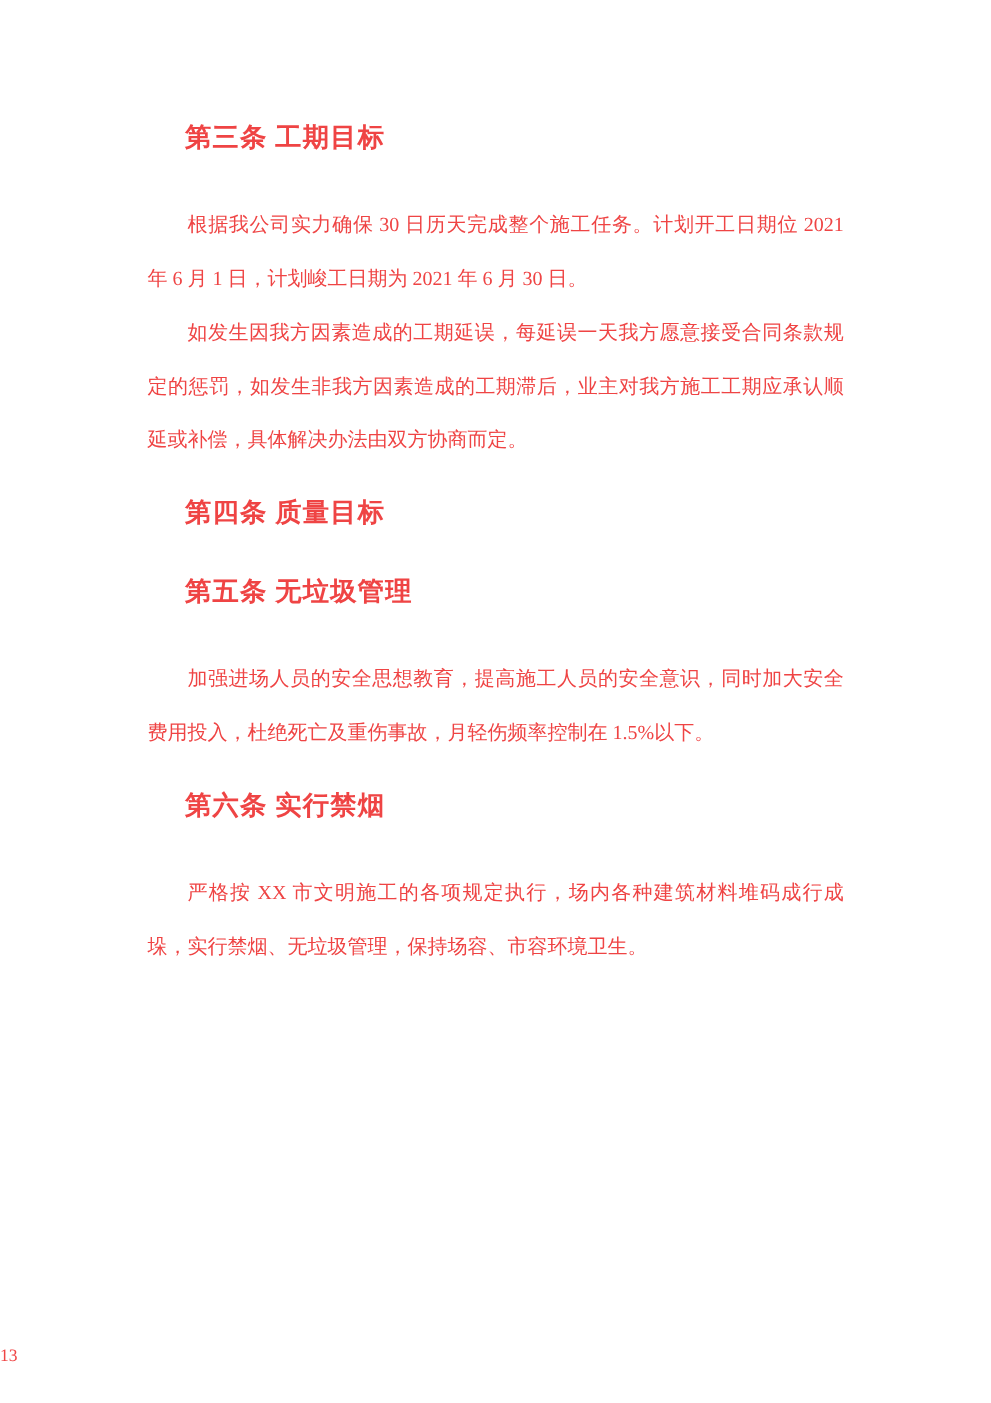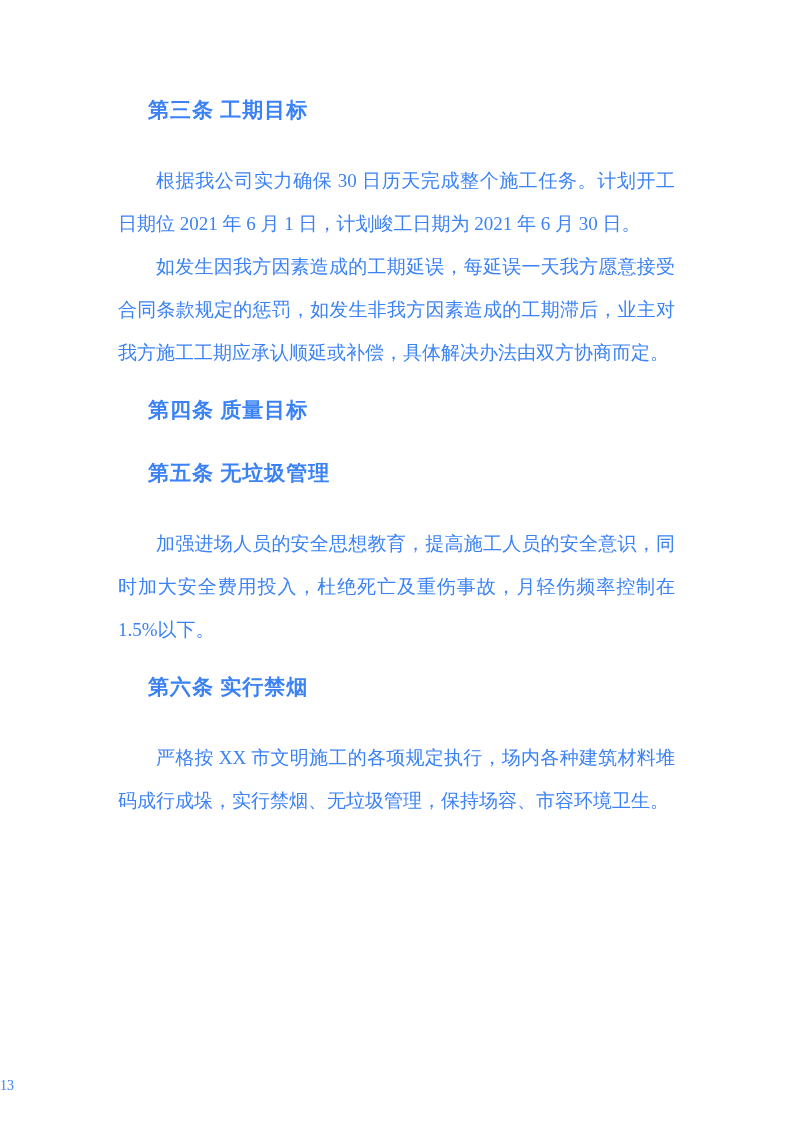--- a/index.html
+++ b/index.html
@@ -5,21 +5,21 @@
   html, body {
     margin: 0;
     padding: 0;
     background: #ffffff;
   }
   .page {
     position: relative;
     width: 793px;
     height: 1122px;
     background: #ffffff;
-    color: #3b82f6;
+    color: #ef4444;
     font-family: "Liberation Serif", "DejaVu Serif", serif;
     overflow: hidden;
   }
   .content {
     position: absolute;
     top: 0;
     left: 118px;
     right: 118px;
   }
   .section-heading {
@@ -27,21 +27,21 @@
     line-height: 28px;
     font-weight: bold;
     margin: 22px 0 35px 0;
     padding-left: 30px;
     letter-spacing: 1px;
   }
   .section-heading.first {
     margin-top: 96px;
   }
   .body-paragraph {
-    font-size: 19px;
+    font-size: 16px;
     line-height: 43px;
     margin: 0;
     text-align: justify;
     text-indent: 2em;
     font-weight: normal;
   }
   .page-number {
     position: absolute;
     top: 1078px;
     left: 0;

